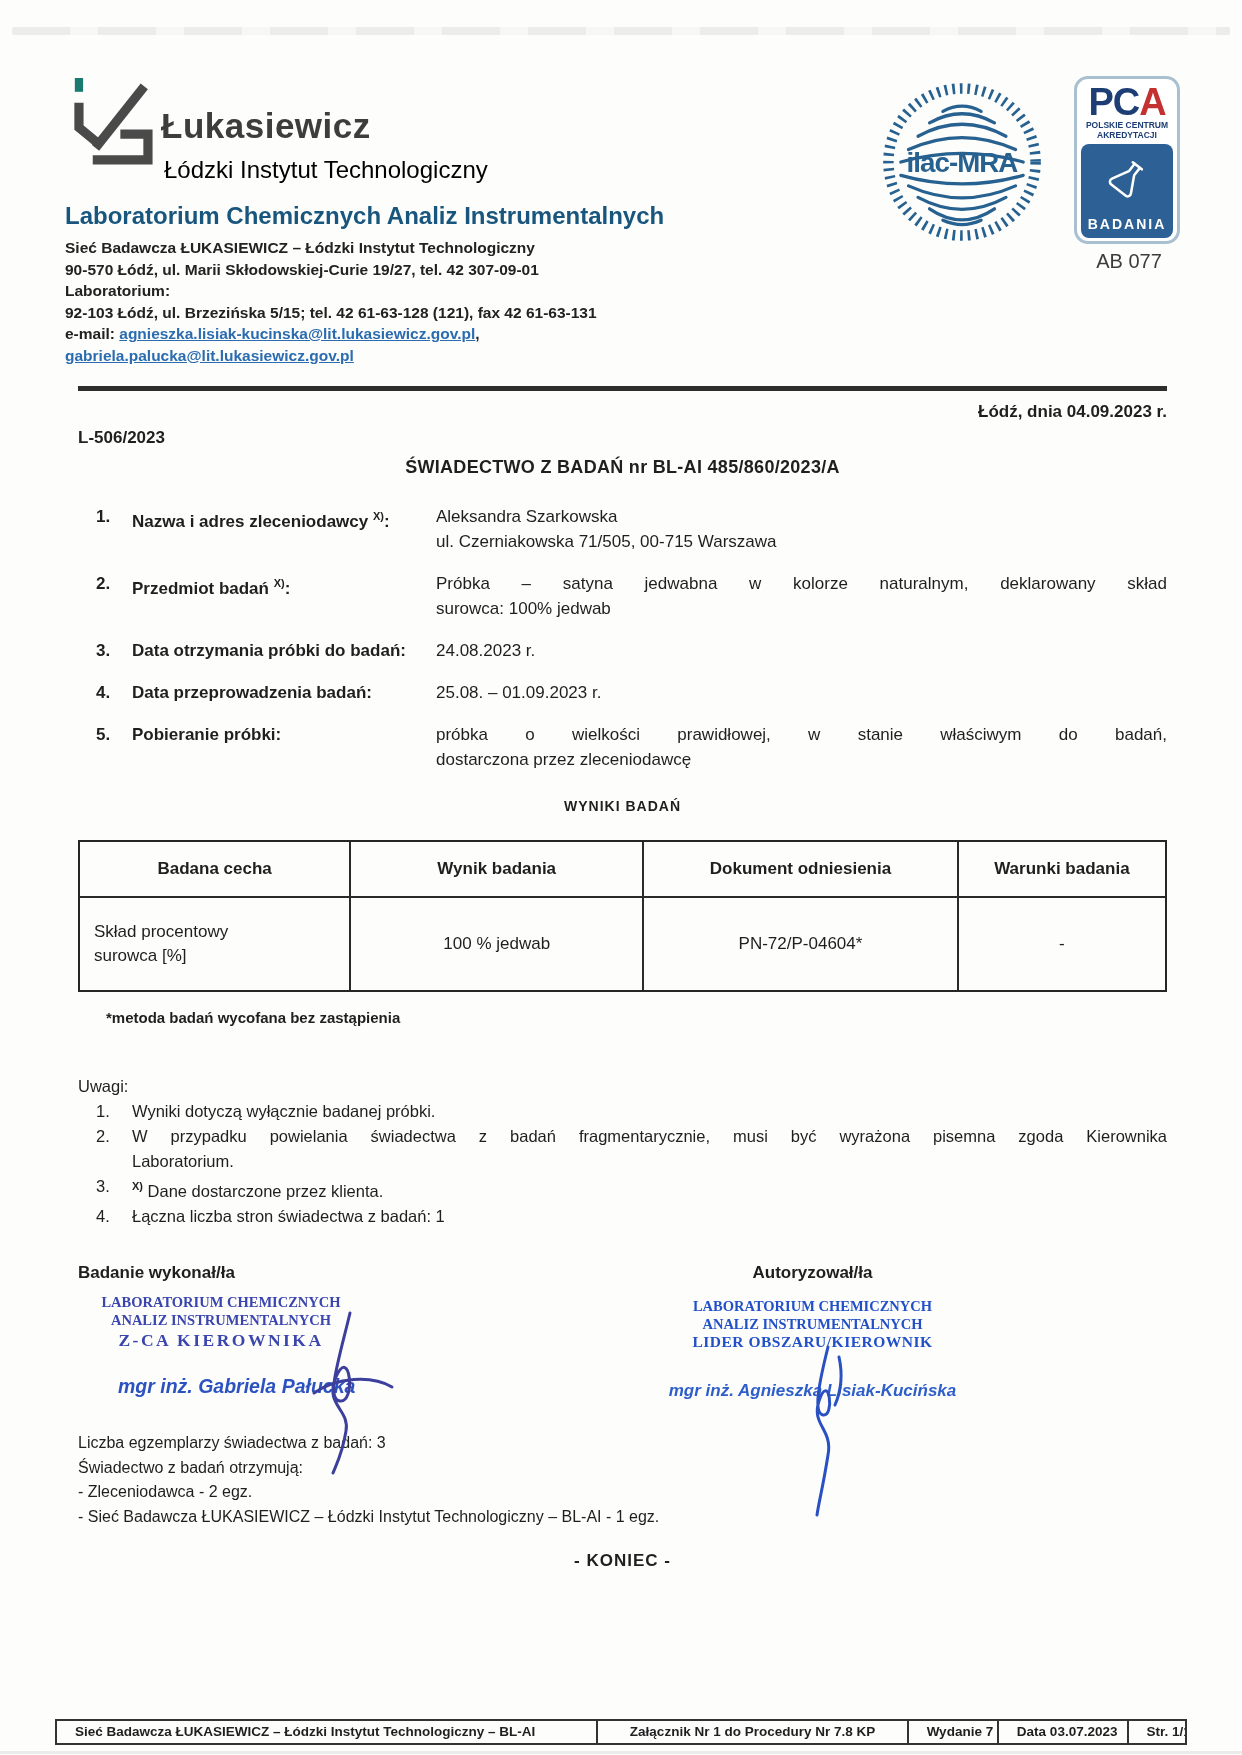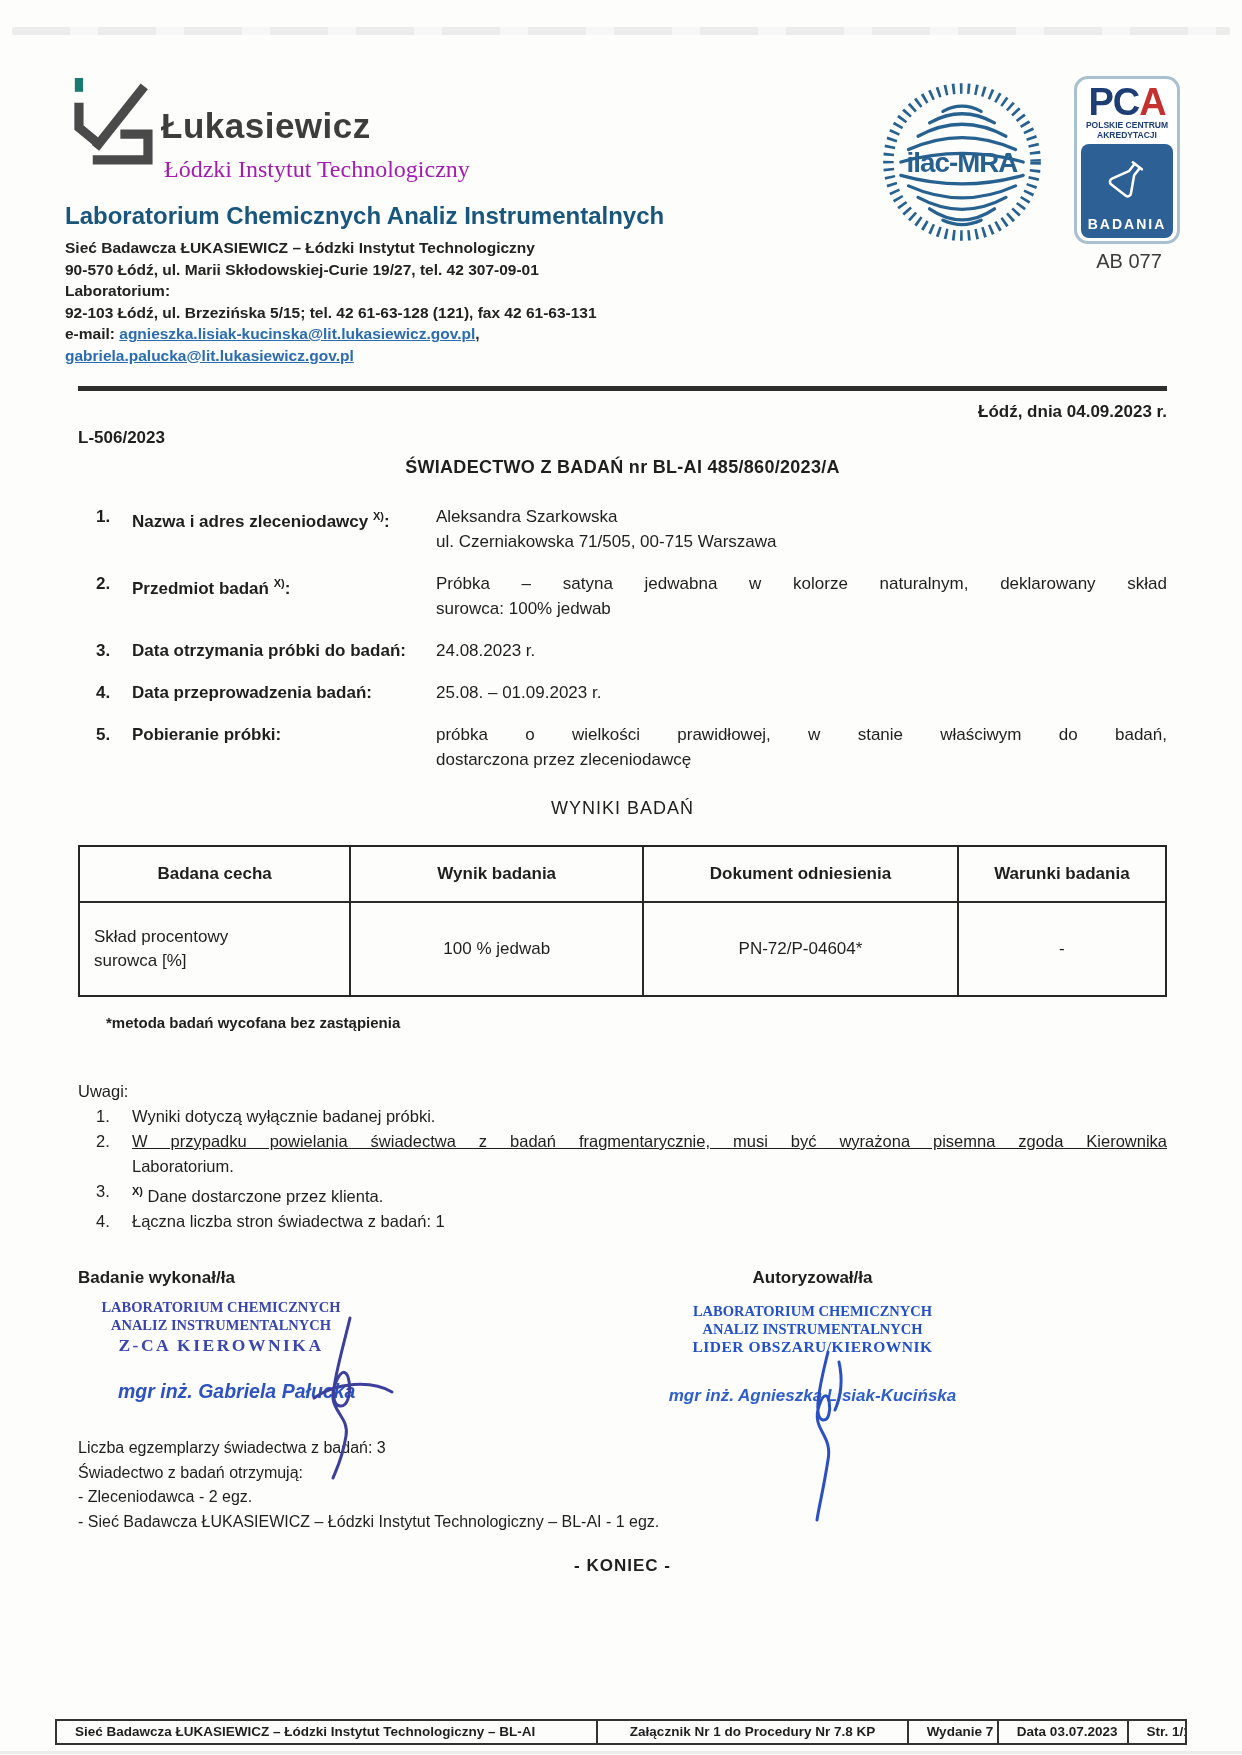--- a/index.html
+++ b/index.html
@@ -8,21 +8,21 @@
   .scan-bar{position:absolute;top:27px;left:12px;width:1218px;height:8px;
     background:repeating-linear-gradient(90deg,#ececec 0 58px,#f7f7f7 58px 86px);border-radius:2px;}
   .page::after{content:"";position:absolute;left:0;right:0;bottom:1px;height:3px;background:#ebebeb;}
 
   
   .header{display:flex;justify-content:space-between;padding:70px 58px 0 65px;}
   .header-left{width:660px;}
   .logo{position:relative;height:124px;}
   .logo-mark{position:absolute;left:2px;top:2px;}
   .brand{position:absolute;left:96px;top:36px;font-size:35px;font-weight:bold;color:#3d3d3d;letter-spacing:.5px;}
-  .brand-sub{position:absolute;left:99px;top:86px;font-size:24px;font-weight:400;color:#a21caf;font-family:Liberation Serif, serif;}
+  .brand-sub{position:absolute;left:99px;top:86px;font-size:24px;font-weight:400;color:#000000;}
   .lab-name{margin:8px 0 0 0;font-size:24px;font-weight:bold;color:#19567e;}
   .info{margin-top:7px;font-size:15.5px;font-weight:600;line-height:21.5px;color:#222;}
   .email{color:#2b6cb0;text-decoration:underline;font-weight:600;cursor:pointer;}
 
   .header-right{display:flex;gap:26px;align-items:flex-start;padding-top:6px;}
   .ilac{width:172px;height:172px;}
   .pca-stack{width:110px;text-align:center;}
   .pca-badge{box-sizing:border-box;width:106px;height:168px;border:3px solid #a9c0d0;border-radius:14px;background:#fff;padding:5px 4px 4px;}
   .pca-title{font-size:38px;font-weight:800;line-height:36px;letter-spacing:-1px;text-align:center;}
   .pca-title .pc{color:#1d3e75;}
@@ -39,35 +39,35 @@
   .date-line{margin-top:11px;text-align:right;font-size:17px;font-weight:bold;}
   .case-number{margin-top:6px;font-size:17px;font-weight:bold;}
   .doc-title{margin-top:9px;text-align:center;font-size:18px;font-weight:bold;letter-spacing:.3px;}
 
   .items{margin:26px 0 0 18px;}
   .item{display:grid;grid-template-columns:36px 304px 1fr;margin-bottom:17px;font-size:17px;line-height:25px;}
   .item .no,.item .label{font-weight:bold;}
   sup.x{font-size:11px;vertical-align:7px;font-weight:bold;}
   .val-line.just{text-align:justify;text-align-last:justify;}
 
-  .section-title{margin-top:26px;text-align:center;font-size:18px;font-weight:normal;letter-spacing:1px;}
+  .section-title{margin-top:26px;text-align:center;font-size:14px;font-weight:bold;letter-spacing:1px;}
 
   .rtable{margin-top:26px;border:2.5px solid #262626;}
   .rrow{display:grid;grid-template-columns:25% 27% 29% 19%;}
   .rcell{border-right:2px solid #2a2a2a;box-sizing:border-box;display:flex;align-items:center;justify-content:center;font-size:17px;}
   .rcell:last-child{border-right:none;}
   .rhead .rcell{height:56px;font-weight:bold;border-bottom:2px solid #2a2a2a;}
   .rbody .rcell{height:92px;}
   .rcell.left{justify-content:flex-start;padding-left:14px;}
   .cecha{width:175px;line-height:24px;}
   .footnote{margin:17px 0 0 28px;font-size:15px;font-weight:600;}
 
   .uwagi{margin-top:48px;font-size:16.5px;line-height:25px;}
   .uwagi-item{display:grid;grid-template-columns:36px 1fr;margin-left:18px;}
-  .uw-just{text-align:justify;text-align-last:justify;text-decoration:underline;}
+  .uw-just{text-align:justify;text-align-last:justify;}
 
   .signatures{display:grid;grid-template-columns:1fr 1fr;margin-top:34px;}
   .sig{position:relative;}
   .sig-heading{font-size:17px;font-weight:bold;}
   .sig.right .sig-inner{width:340px;margin-left:20px;text-align:center;}
   .stamp{margin-top:10px;text-align:center;font-weight:bold;line-height:18px;font-family:Liberation Serif, serif;}
   .sig.left .stamp{width:270px;margin-left:8px;color:#3a45ae;font-size:14.5px;}
   .sig.left .stamp .big{font-size:17.5px;letter-spacing:2.5px;margin-top:2px;}
   .sig.right .stamp{color:#2150c8;font-size:14.5px;margin-top:14px;}
   .sig.right .stamp .big{font-size:15.5px;letter-spacing:.5px;}

